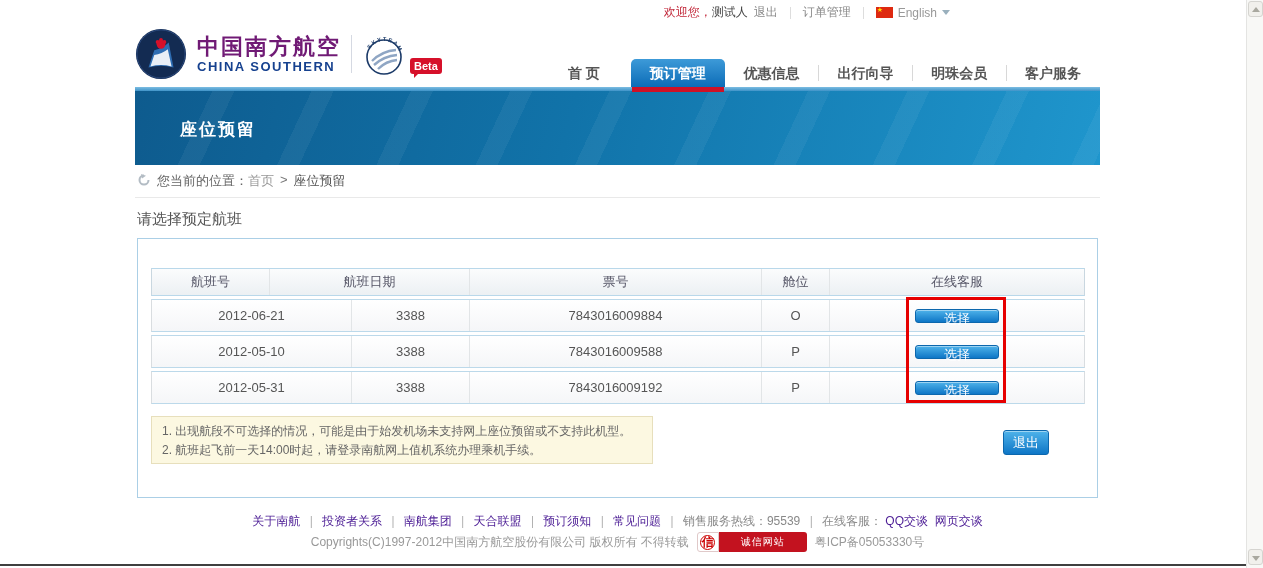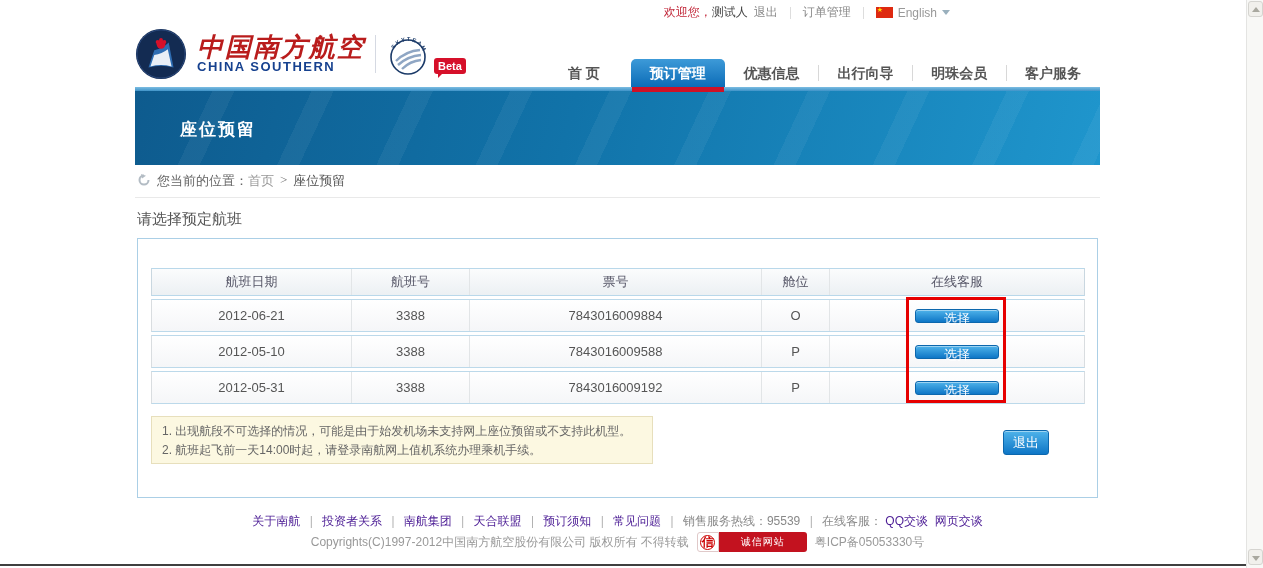--- a/index.html
+++ b/index.html
@@ -15,21 +15,21 @@
   .tb-sep { width:1px; height:12px; background:#ddd; margin:0 12px; }
   .flag { position:relative; width:17px; height:11px; background:#de2910; display:inline-block; margin-right:5px; }
   .flag .star { position:absolute; left:1px; top:-3px; font-size:7px; color:#ffde00; line-height:11px; }
   .dd-arrow { display:inline-block; width:0; height:0; border-left:4px solid transparent;
               border-right:4px solid transparent; border-top:5px solid #9ab0bd; margin-left:5px; }
 
   
   .header { position:absolute; top:25px; left:0; width:1246px; height:62px; background:#fff; }
   .logo-wrap { position:absolute; left:135px; top:3px; display:flex; align-items:center; cursor:pointer; }
   .logo-text { margin-left:10px; }
-  .logo-cn { font-size:26px; font-weight:bold; color:#b91c1c; letter-spacing:2px; line-height:24px;font-style:italic; }
+  .logo-cn { font-size:22px; font-weight:bold; color:#701a75; letter-spacing:2px; line-height:24px; }
   .logo-en { font-size:13px; font-weight:bold; color:#16418f; letter-spacing:1.5px; }
   .logo-div { width:1px; height:38px; background:#d5d9e2; margin:0 10px; }
   .beta-badge { background:#d6102a; color:#fff; font-size:11px; font-weight:bold;
                 padding:2px 4px; border-radius:3px; position:relative; top:12px; margin-left:4px; }
   .beta-badge::after { content:""; position:absolute; left:4px; bottom:-4px; border:4px solid transparent;
                 border-top-color:#d6102a; border-left-color:#d6102a; }
 
   
   .nav { position:absolute; left:537px; top:59px; width:563px; height:28px; display:flex; z-index:3; }
   .tab { flex:1; text-align:center; line-height:28px; font-size:14px; font-weight:bold; color:#555;
@@ -44,21 +44,21 @@
 
   
   .banner { position:absolute; left:135px; top:91px; width:965px; height:74px;
             background:
               repeating-linear-gradient(115deg, rgba(255,255,255,0) 0 70px, rgba(255,255,255,.05) 70px 90px),
               linear-gradient(105deg,#0e5b8e 0%,#1173a9 45%,#1f96cd 100%); }
   .banner-title { color:#fff; font-size:17px; font-weight:bold; letter-spacing:2px; padding:27px 0 0 45px; }
 
   
   .crumb { position:absolute; left:135px; top:172px; width:965px; height:26px;
-           font-size:13px; color:#666; border-bottom:1px solid #e9e9e9; display:flex; align-items:flex-start;font-family:Liberation Serif, serif; }
+           font-size:13px; color:#666; border-bottom:1px solid #e9e9e9; display:flex; align-items:flex-start; }
   .crumb svg { margin:1px 6px 0 2px; }
   .crumb a { color:#999; text-decoration:none; }
   .crumb .cur { color:#555; }
   .crumb .gt { margin:0 6px; color:#777; }
 
   .section-title { position:absolute; left:137px; top:210px; font-size:15px; color:#555; }
 
   
   .main-box { position:absolute; left:137px; top:238px; width:961px; height:260px;
               border:1px solid #abcfe6; background:#fff; }
@@ -195,22 +195,22 @@
     <a href="#">首页</a>
     <span class="gt">&gt;</span>
     <span class="cur">座位预留</span>
   </div>
 
   <div class="section-title">请选择预定航班</div>
 
   <div class="main-box">
     <div class="tbl">
       <div class="t-row t-head">
+        <div class="t-cell c2">航班号</div>
         <div class="t-cell c1">航班日期</div>
-        <div class="t-cell c2">航班号</div>
         <div class="t-cell c3">票号</div>
         <div class="t-cell c4">舱位</div>
         <div class="t-cell c5">在线客服</div>
       </div>
       <div class="t-row">
         <div class="t-cell c1">2012-06-21</div>
         <div class="t-cell c2">3388</div>
         <div class="t-cell c3">7843016009884</div>
         <div class="t-cell c4">O</div>
         <div class="t-cell c5">

